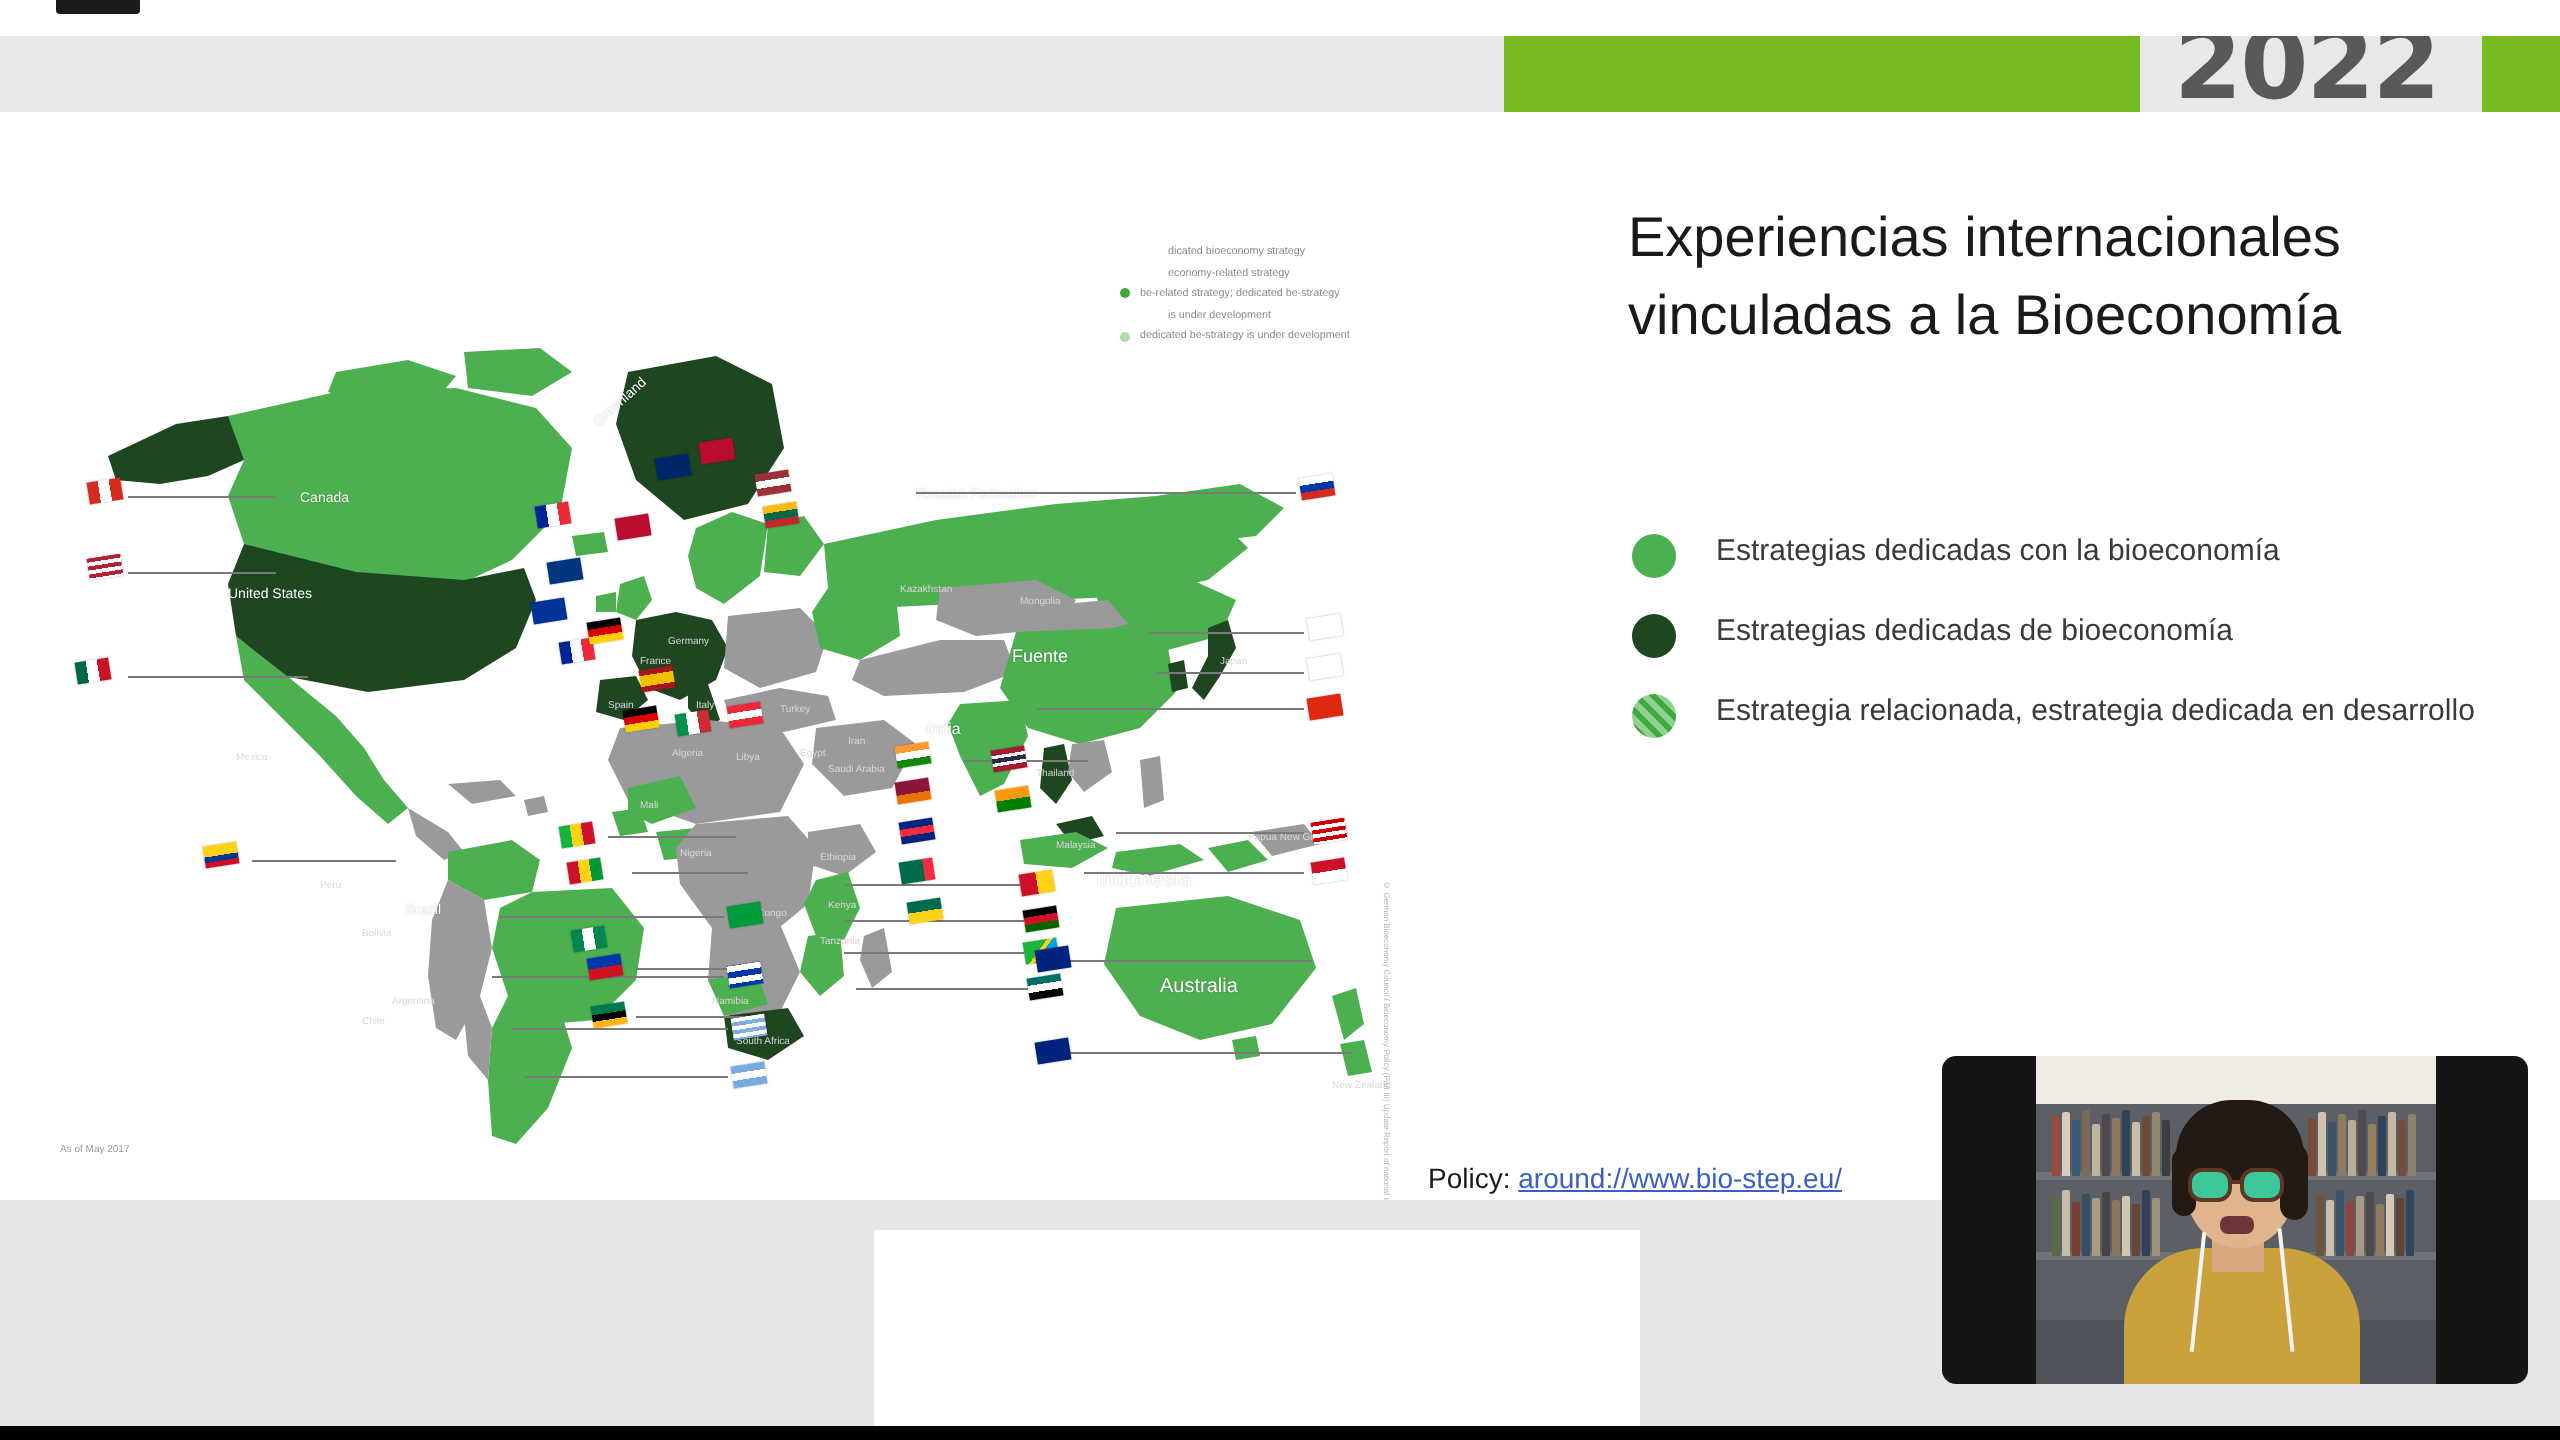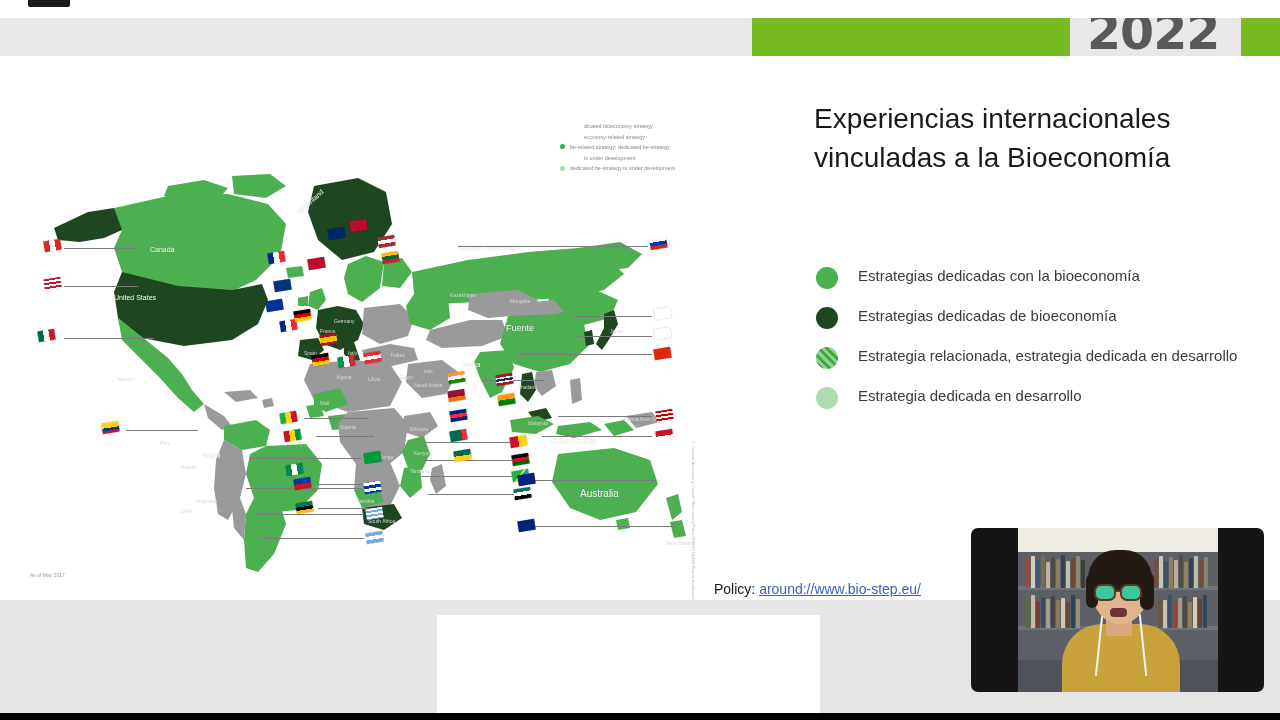--- a/index.html
+++ b/index.html
@@ -436,24 +436,20 @@
         <span class="legend-swatch sw-mid"></span>
         <span class="legend-text">Estrategias dedicadas con la bioeconomía</span>
       </div>
       <div class="legend-row">
         <span class="legend-swatch sw-dark"></span>
         <span class="legend-text">Estrategias dedicadas de bioeconomía</span>
       </div>
       <div class="legend-row">
         <span class="legend-swatch sw-hatch"></span>
         <span class="legend-text">Estrategia relacionada, estrategia dedicada en desarrollo</span>
-      </div>
-      <div class="legend-row last">
-        <span class="legend-swatch sw-pale"></span>
-        <span class="legend-text">Estrategia dedicada en desarrollo</span>
       </div>
     </div>
 
     <div class="source-line">
       <span>Policy:</span>
       <span class="source-link">around://www.bio-step.eu/</span>
     </div>
   </div>
 
   <div class="bottom-gray"></div>

